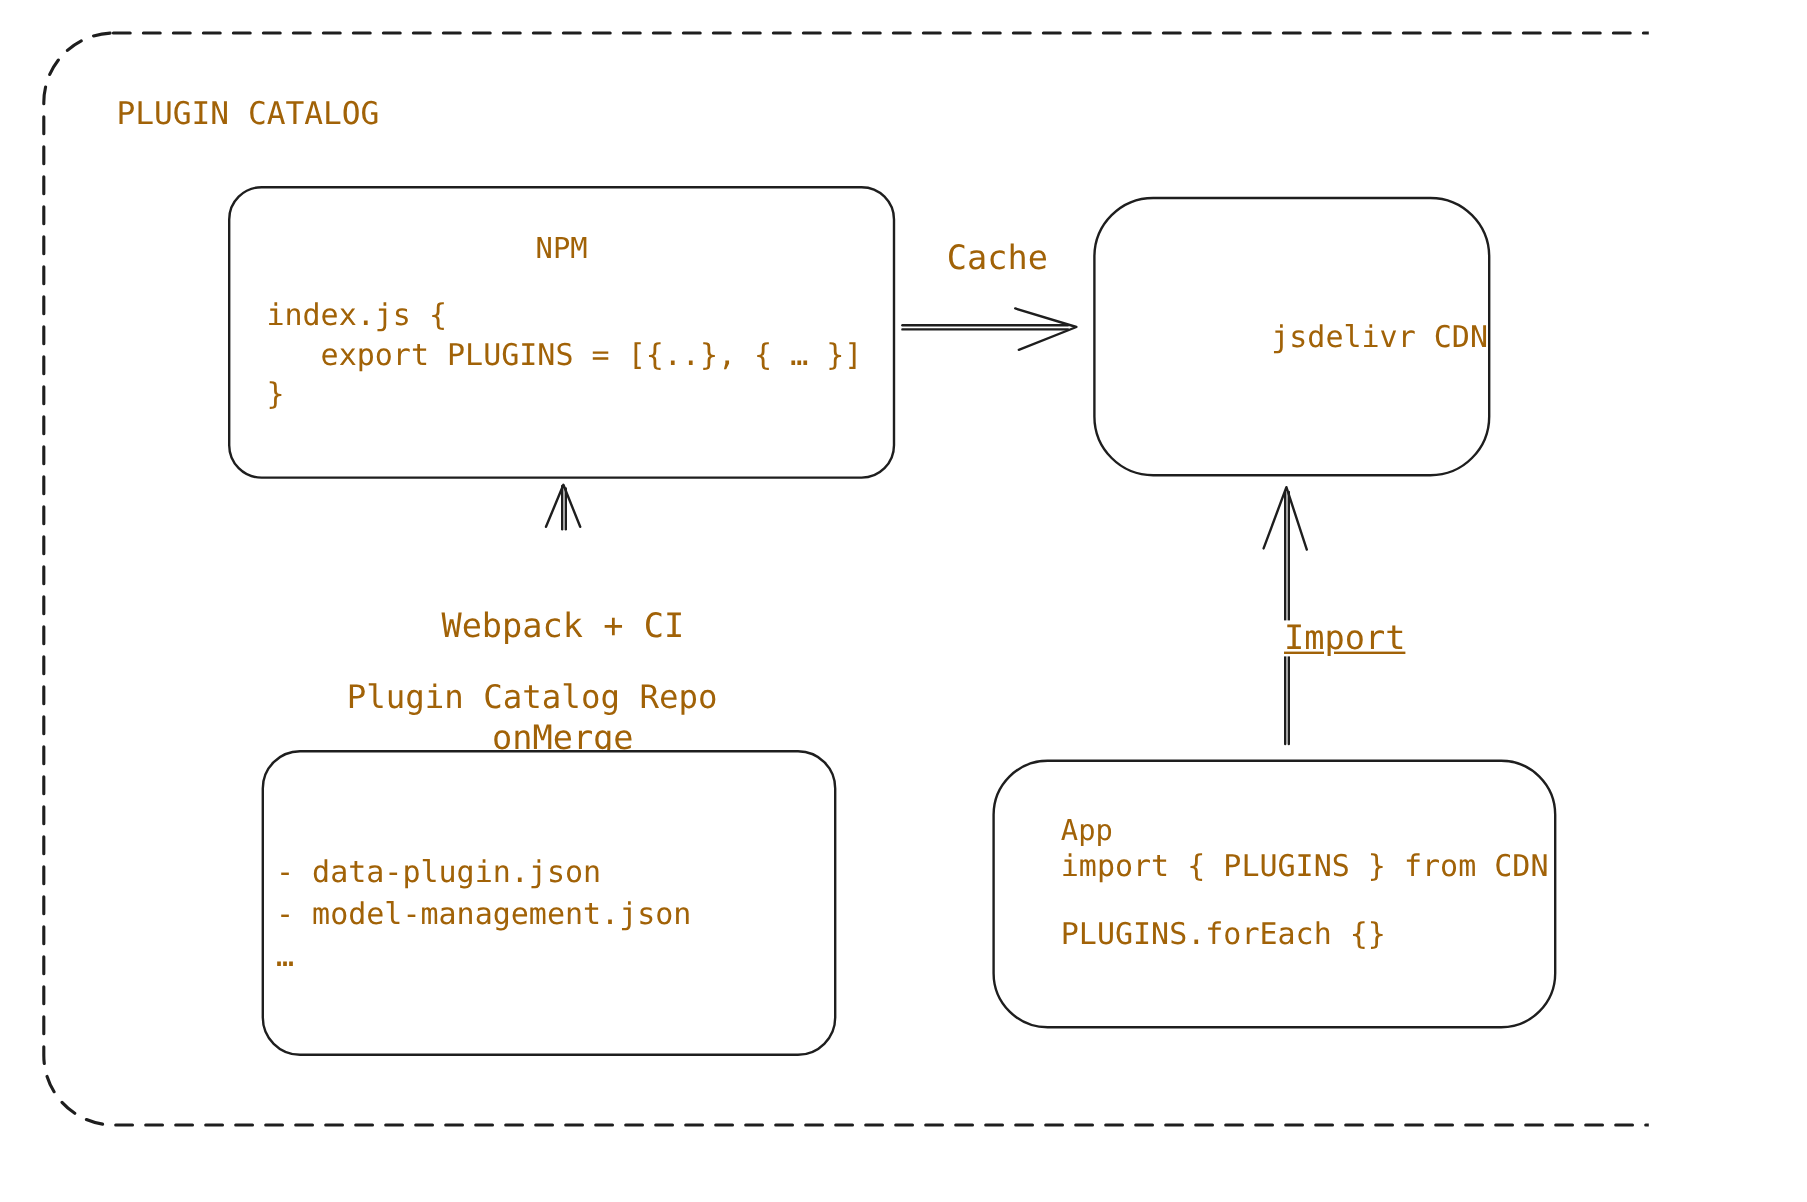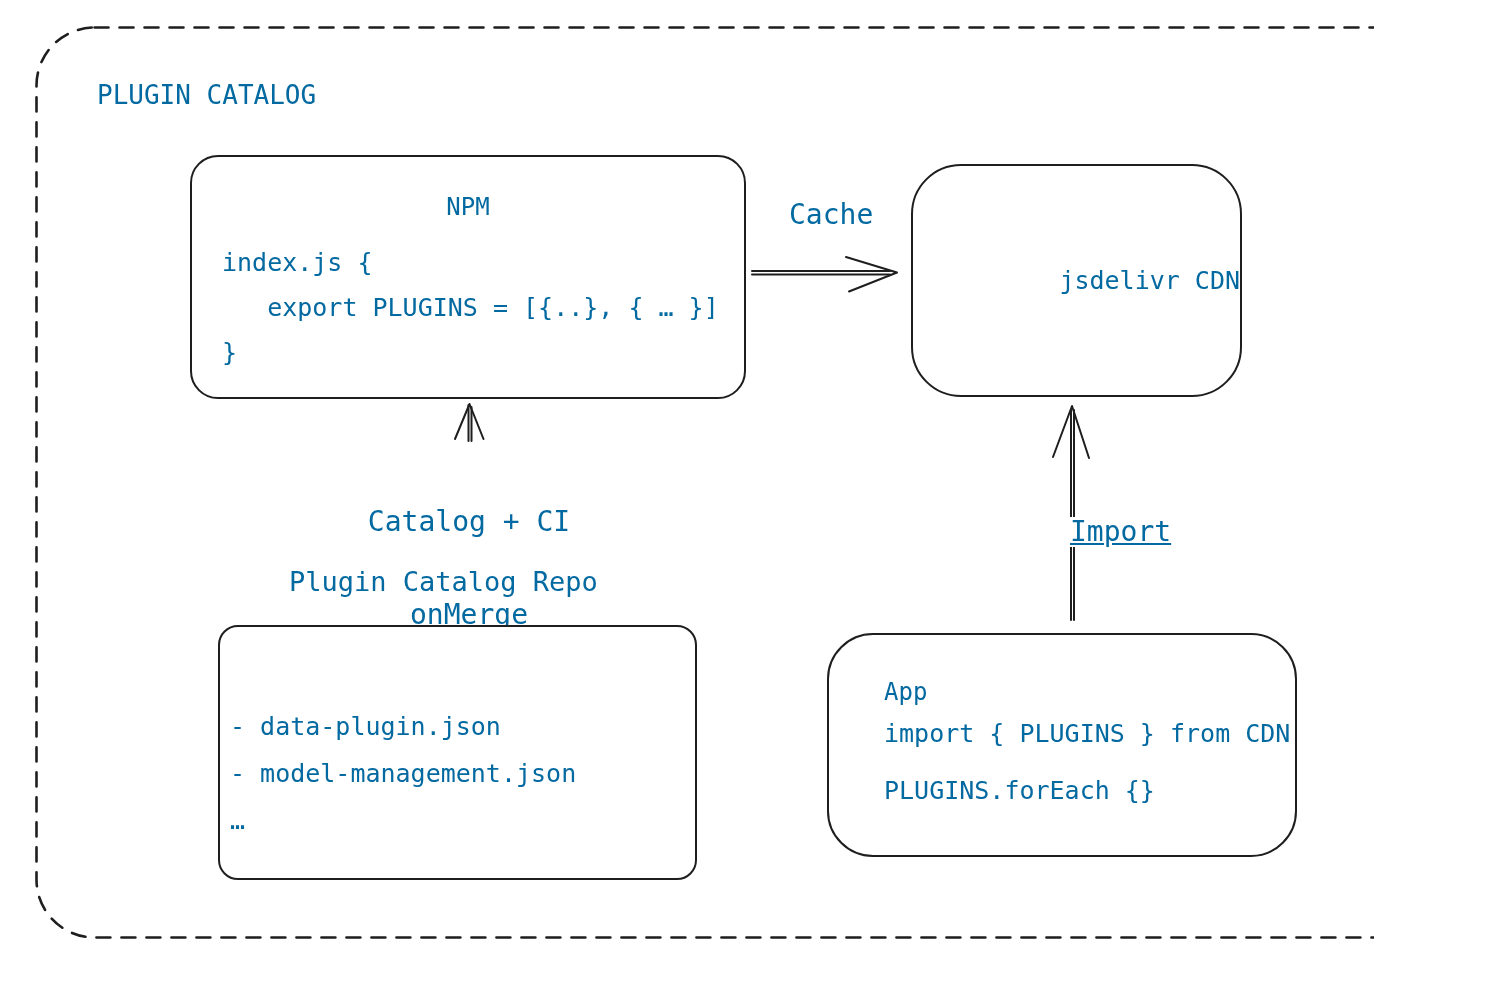--- a/index.html
+++ b/index.html
@@ -2,21 +2,21 @@
 <html><head>
 <meta charset="utf-8">
 <style>
   html, body { margin: 0; padding: 0; background: #ffffff; }
   .canvas {
     position: relative;
     width: 1374px;
     height: 1002px;
     background: #ffffff;
     font-family: "DejaVu Sans Mono", "Liberation Mono", monospace;
-    color: #0369a1;
+    color: #a16207;
     overflow: hidden;
   }
   svg.connectors {
     position: absolute;
     left: 0; top: 0;
     width: 1506px; height: 1002px;
   }
   .group-title {
     position: absolute;
     left: 97px; top: 81px;
@@ -31,21 +31,21 @@
     box-sizing: border-box;
   }
   .node-npm { left: 190px; top: 155px; width: 556px; height: 244px; border-radius: 28px; }
   .node-npm .node-title { margin-top: 36px; text-align: center; font-size: 24px; line-height: 28px; }
   .node-npm .code { margin: 25px 0 0 30px; font-size: 25px; line-height: 33px; }
   .node-cdn {
     left: 911px; top: 164px; width: 331px; height: 233px; border-radius: 50px;
     display: flex; align-items: center; justify-content: flex-end;
     font-size: 25px;
   }
-  .node-repo { left: 218px; top: 625px; width: 479px; height: 255px; border-radius: 20px; }
+  .node-repo { left: 218px; top: 625px; width: 479px; height: 255px; border-radius: 32px; }
   .node-repo .list { margin: 82px 0 0 10px; font-size: 25px; line-height: 35px; }
   .node-app { left: 827px; top: 633px; width: 470px; height: 224px; border-radius: 46px; padding-left: 19px; }
   .node-app .inner { margin: 42px 0 0 36px; }
   .node-app .node-title { font-size: 24px; line-height: 30px; }
   .node-app .code-line-1 { font-size: 25px; line-height: 30px; }
   .node-app .code-line-2 { margin-top: 27px; font-size: 25px; line-height: 30px; }
   .edge-label {
     position: absolute;
     font-size: 28px;
     line-height: 30px;
@@ -57,21 +57,21 @@
   .build-label  {
     left: 358px; top: 444px; width: 222px;
     text-align: center; line-height: 31px;
   }
   .repo-heading {
     position: absolute;
     left: 289px; top: 567px;
     font-size: 27px; line-height: 30px;
     white-space: pre;
   }
-  .pre { white-space: pre; margin-top: 12px; }
+  .pre { white-space: pre; }
 </style>
 </head>
 <body>
 
 <div class="canvas">
 
   <svg class="connectors" viewBox="0 0 1506 1002" fill="none" stroke="#1e1e1e" stroke-width="2" stroke-linecap="round" stroke-linejoin="round">
 
     <rect x="36.5" y="27.5" width="1411" height="910" rx="58" stroke-width="2.6" stroke-dasharray="14 11"></rect>
 
@@ -107,21 +107,21 @@
     </div>
   </div>
 
   <div class="node node-cdn">
     <div>jsdelivr CDN</div>
   </div>
 
   <div class="edge-label cache-label">Cache</div>
 
   <div class="edge-label build-label">
-    <div>Catalog + CI</div>
+    <div>Webpack + CI</div>
     <div>onMerge</div>
   </div>
 
   <div class="repo-heading">Plugin Catalog Repo</div>
 
   <div class="node node-repo">
     <div class="list">
       <div class="pre">- data-plugin.json</div>
       <div class="pre">- model-management.json</div>
       <div class="pre">…</div>

